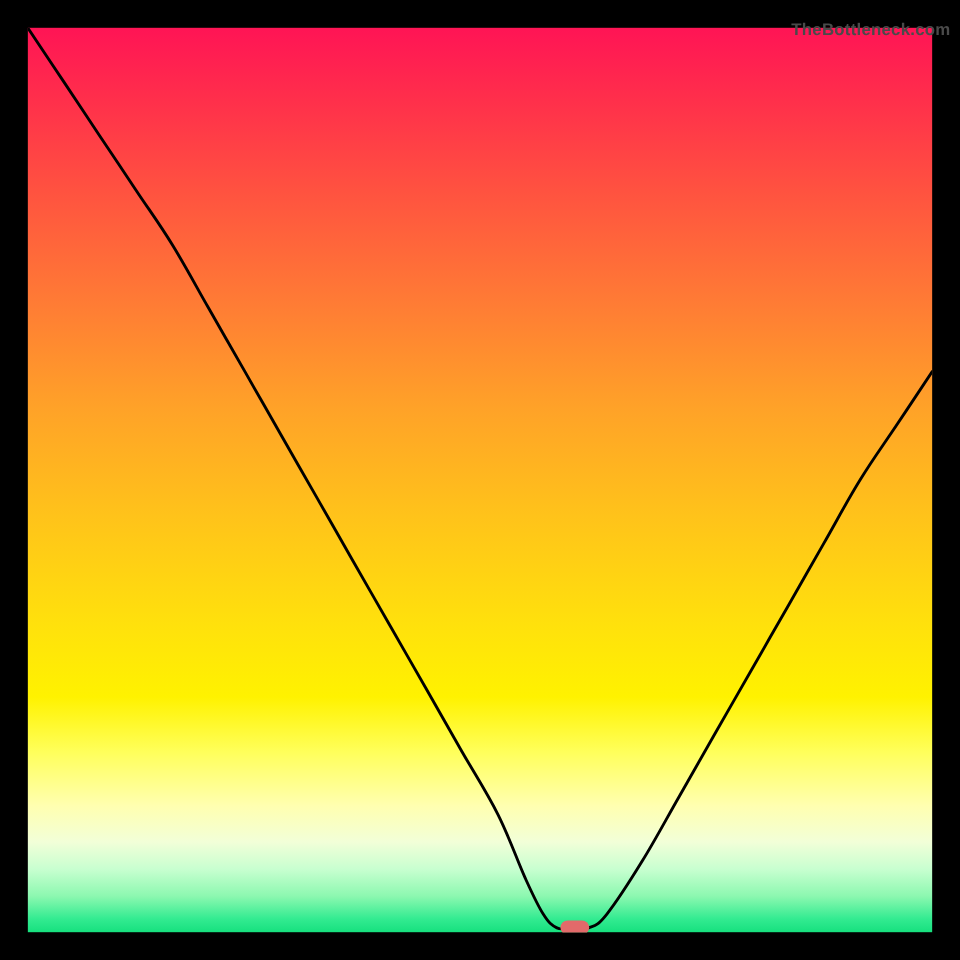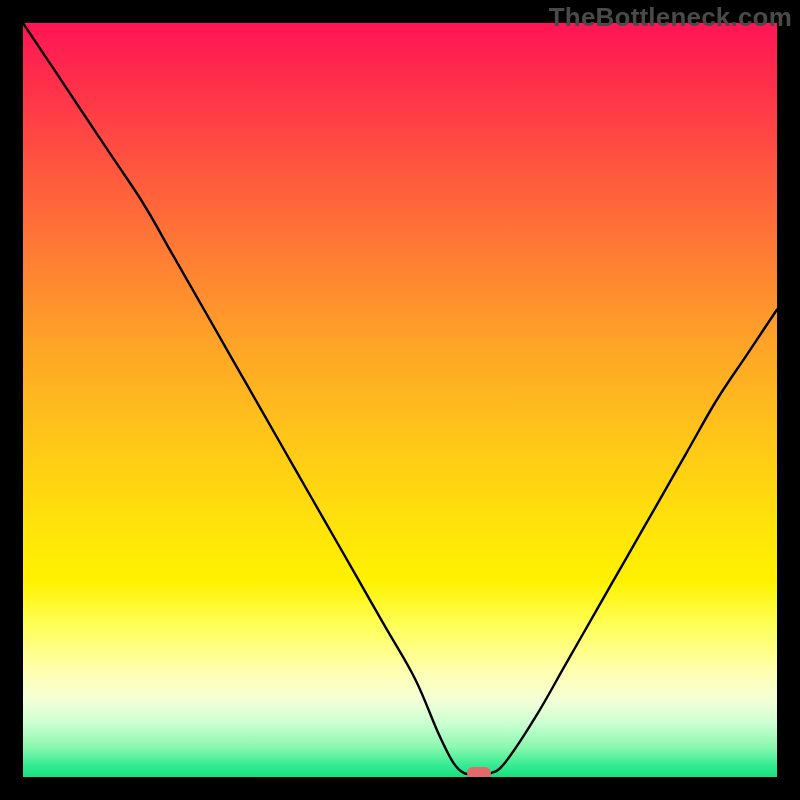--- a/index.html
+++ b/index.html
@@ -12,24 +12,24 @@
     font-family: Arial, Helvetica, sans-serif;
   }
   .frame {
     position: absolute;
     left: 0; top: 0;
     width: 800px; height: 800px;
     background: #000;
   }
   .watermark {
     position: absolute;
-    top: 2px;
+    top: 16px;
     right: 8px;
     color: #4a4a4a;
-    font-size: 26px;
+    font-size: 14px;
     font-weight: 600;
     letter-spacing: 0.2px;
     z-index: 10;
   }
   .plot {
     position: absolute;
     left: 23px;
     top: 23px;
     width: 754px;
     height: 754px;

